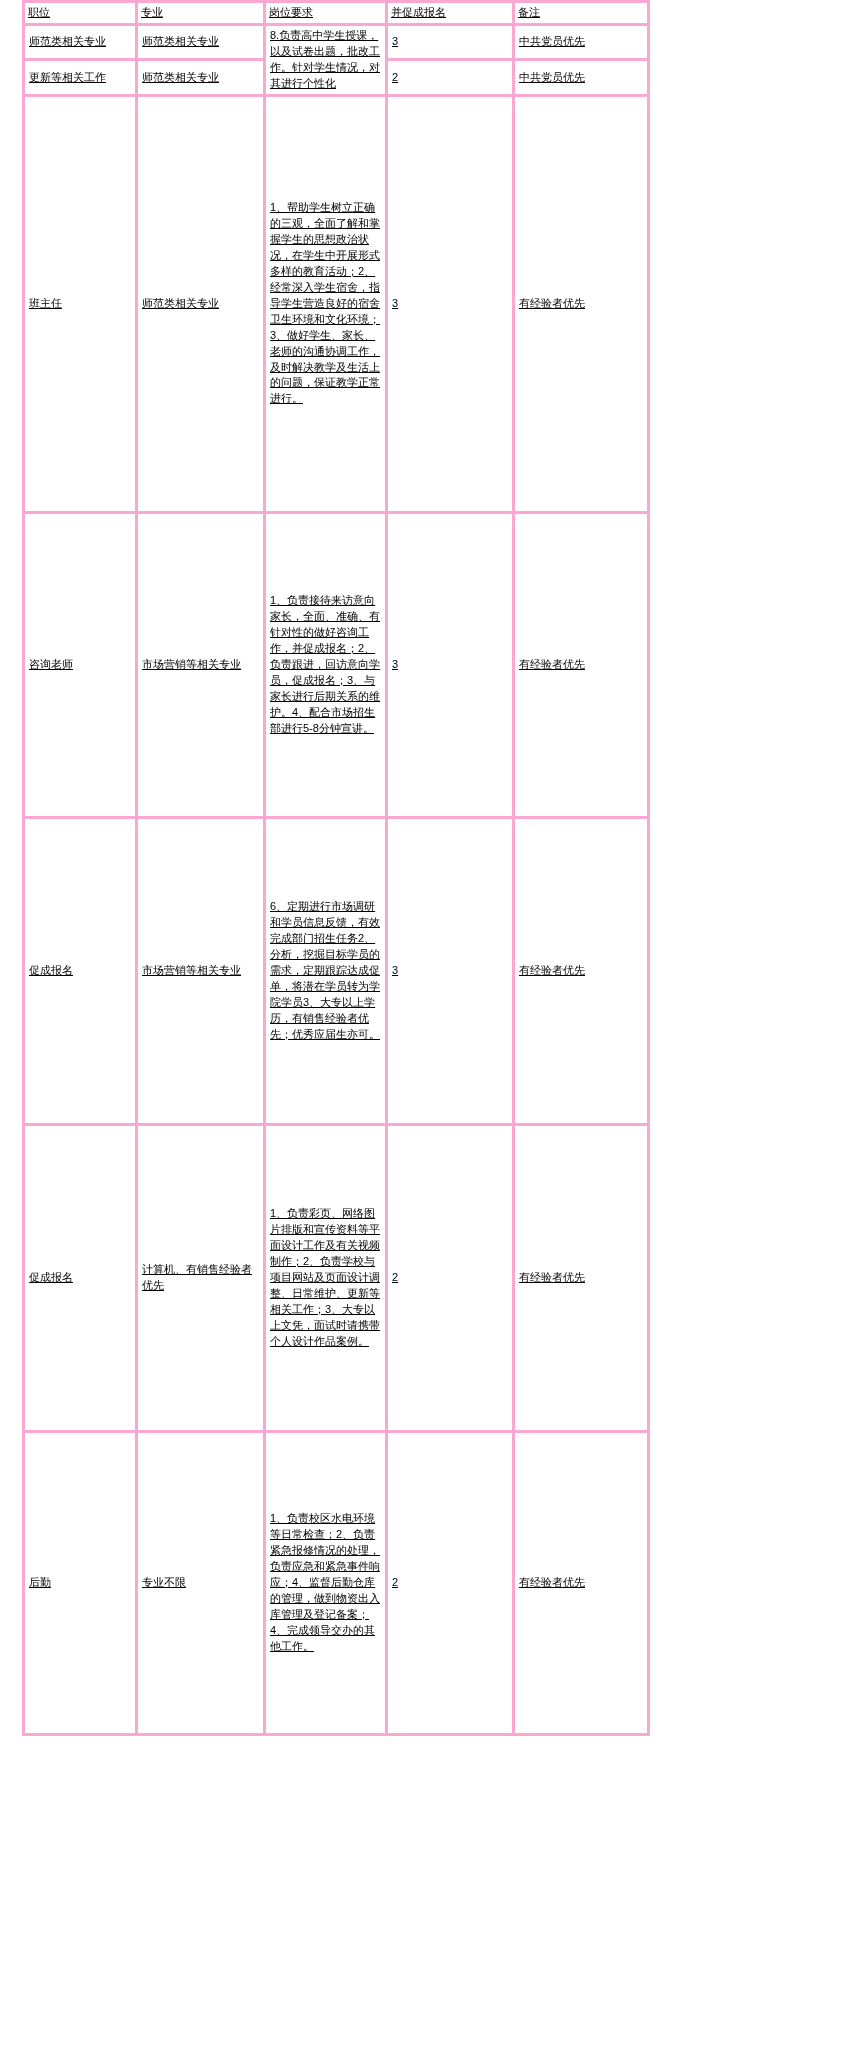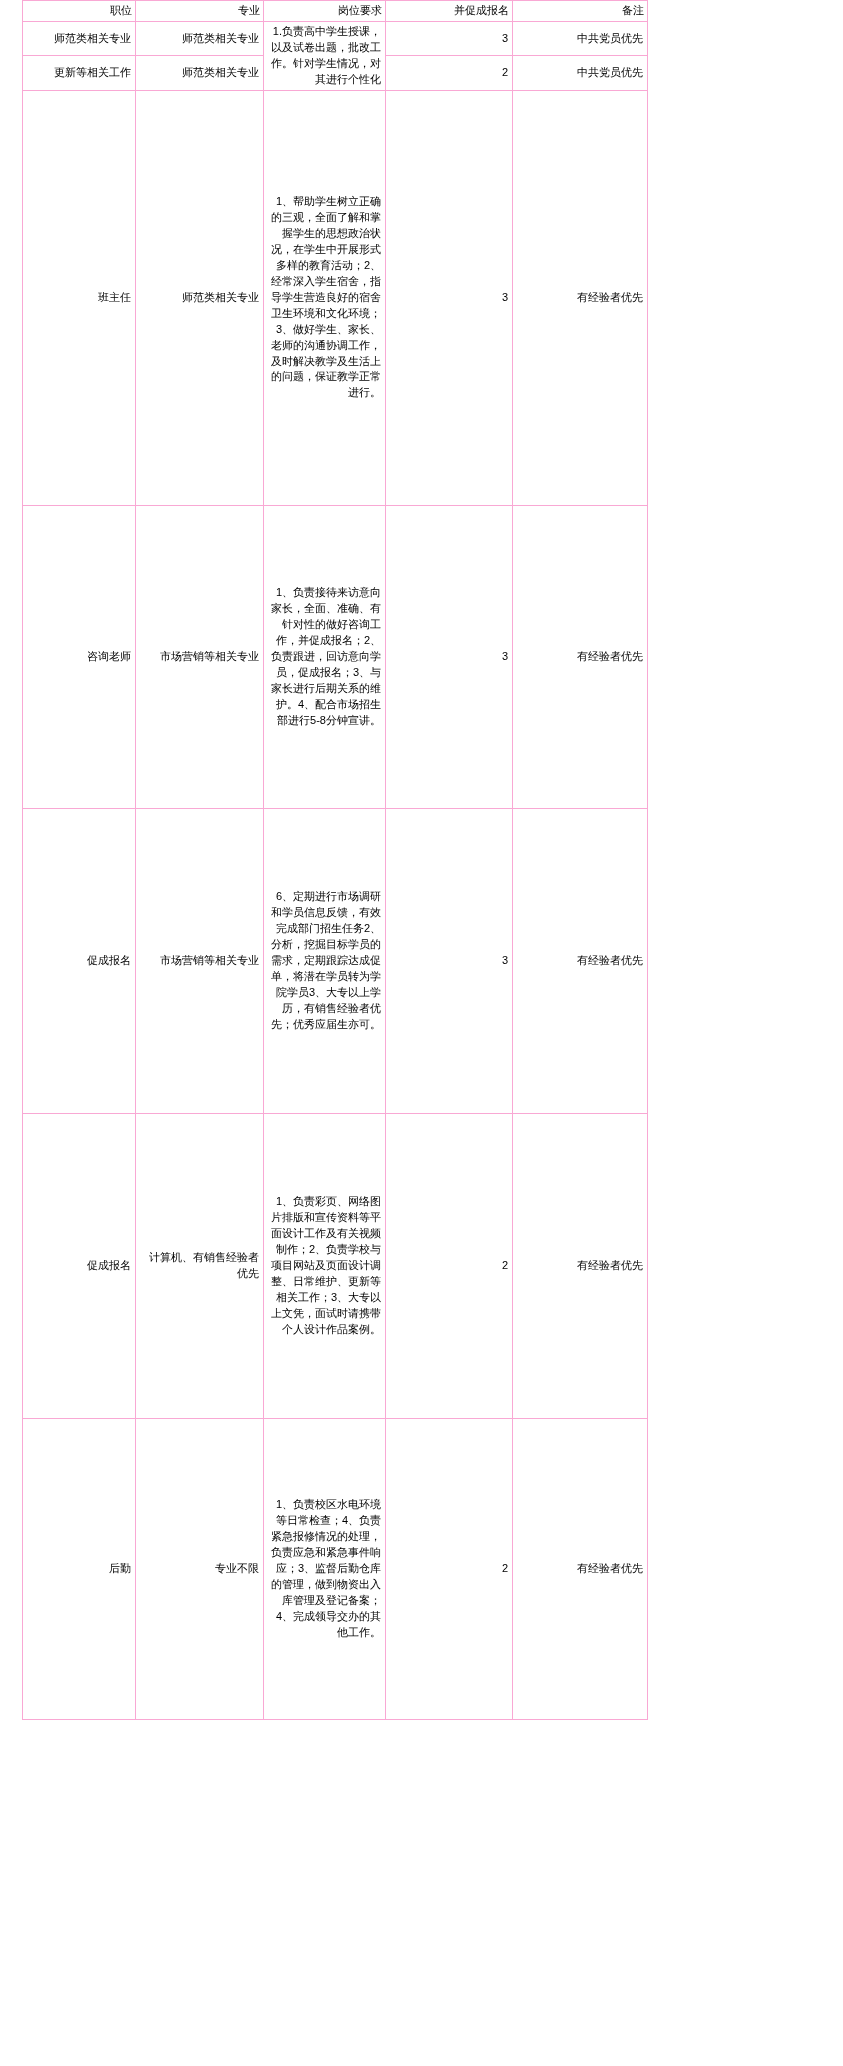--- a/index.html
+++ b/index.html
@@ -27,27 +27,28 @@
     font-size: 11px;
   }
   table.job-table col.c0 { width: 113px; }
   table.job-table col.c1 { width: 128px; }
   table.job-table col.c2 { width: 122px; }
   table.job-table col.c3 { width: 127px; }
   table.job-table col.c4 { width: 135px; }
 
   table.job-table th,
   table.job-table td {
-    border: 1px solid #f9a8d4;
+    border: 3px solid #f9a8d4;
     padding: 2px 4px;
     vertical-align: middle;
-    text-align: right;
+    text-align: left;
     line-height: 1.45;
     font-weight: normal;
     font-size: 11px;
+    text-decoration: underline;
   }
   table.job-table thead th {
     height: 18px;
     padding: 1px 3px;
     font-size: 11px;
   }
   td.req {
     text-align: left;
     vertical-align: middle;
     line-height: 1.5;
@@ -85,21 +86,21 @@
         <th>专业</th>
         <th>岗位要求</th>
         <th>并促成报名</th>
         <th>备注</th>
       </tr>
     </thead>
     <tbody>
       <tr class="r0">
         <td class="pos nowrapcell">师范类相关专业</td>
         <td class="major">师范类相关专业</td>
-        <td class="req" rowspan="2">1.负责高中学生授课，以及试卷出题，批改工作。针对学生情况，对其进行个性化</td>
+        <td class="req" rowspan="2">8.负责高中学生授课，以及试卷出题，批改工作。针对学生情况，对其进行个性化</td>
         <td class="count">3</td>
         <td class="note">中共党员优先</td>
       </tr>
       <tr class="r1">
         <td class="pos nowrapcell">更新等相关工作</td>
         <td class="major">师范类相关专业</td>
         <td class="count">2</td>
         <td class="note">中共党员优先</td>
       </tr>
       <tr class="r2">
@@ -126,19 +127,19 @@
       <tr class="r5">
         <td class="pos">促成报名</td>
         <td class="major">计算机、有销售经验者优先</td>
         <td class="req">1、负责彩页、网络图片排版和宣传资料等平面设计工作及有关视频制作；2、负责学校与项目网站及页面设计调整、日常维护、更新等相关工作；3、大专以上文凭，面试时请携带个人设计作品案例。</td>
         <td class="count">2</td>
         <td class="note">有经验者优先</td>
       </tr>
       <tr class="r6">
         <td class="pos">后勤</td>
         <td class="major">专业不限</td>
-        <td class="req">1、负责校区水电环境等日常检查；4、负责紧急报修情况的处理，负责应急和紧急事件响应；3、监督后勤仓库的管理，做到物资出入库管理及登记备案；4、完成领导交办的其他工作。</td>
+        <td class="req">1、负责校区水电环境等日常检查；2、负责紧急报修情况的处理，负责应急和紧急事件响应；4、监督后勤仓库的管理，做到物资出入库管理及登记备案；4、完成领导交办的其他工作。</td>
         <td class="count">2</td>
         <td class="note">有经验者优先</td>
       </tr>
     </tbody>
   </table>
 </div>
 
 </body></html>

